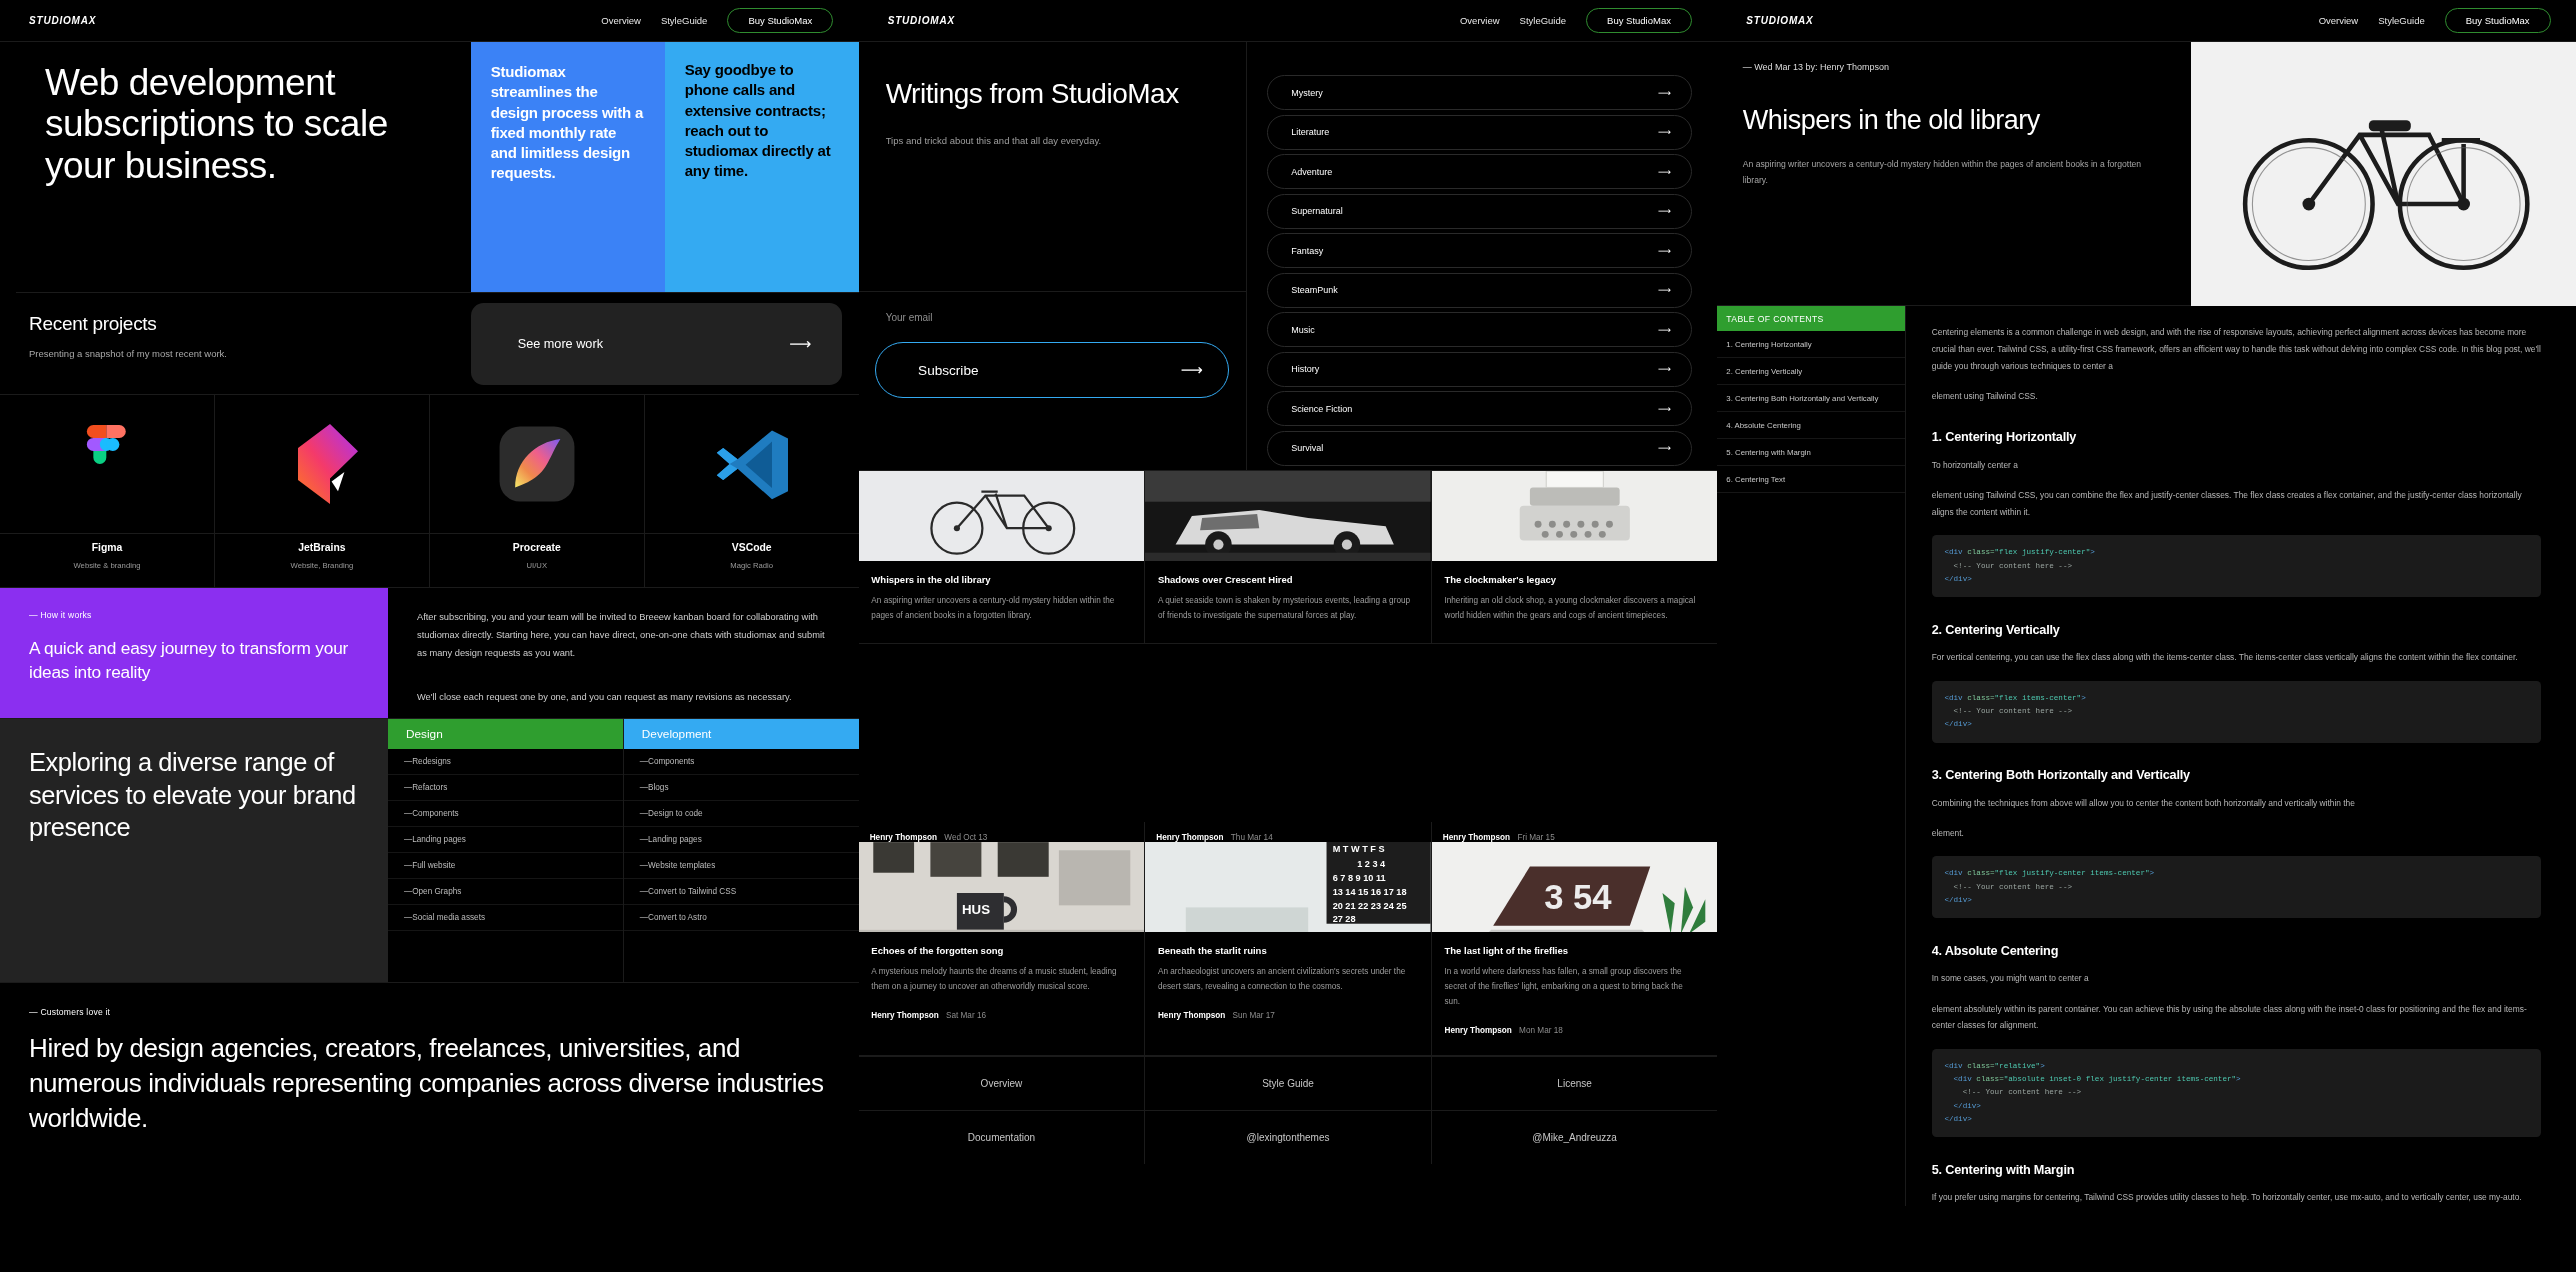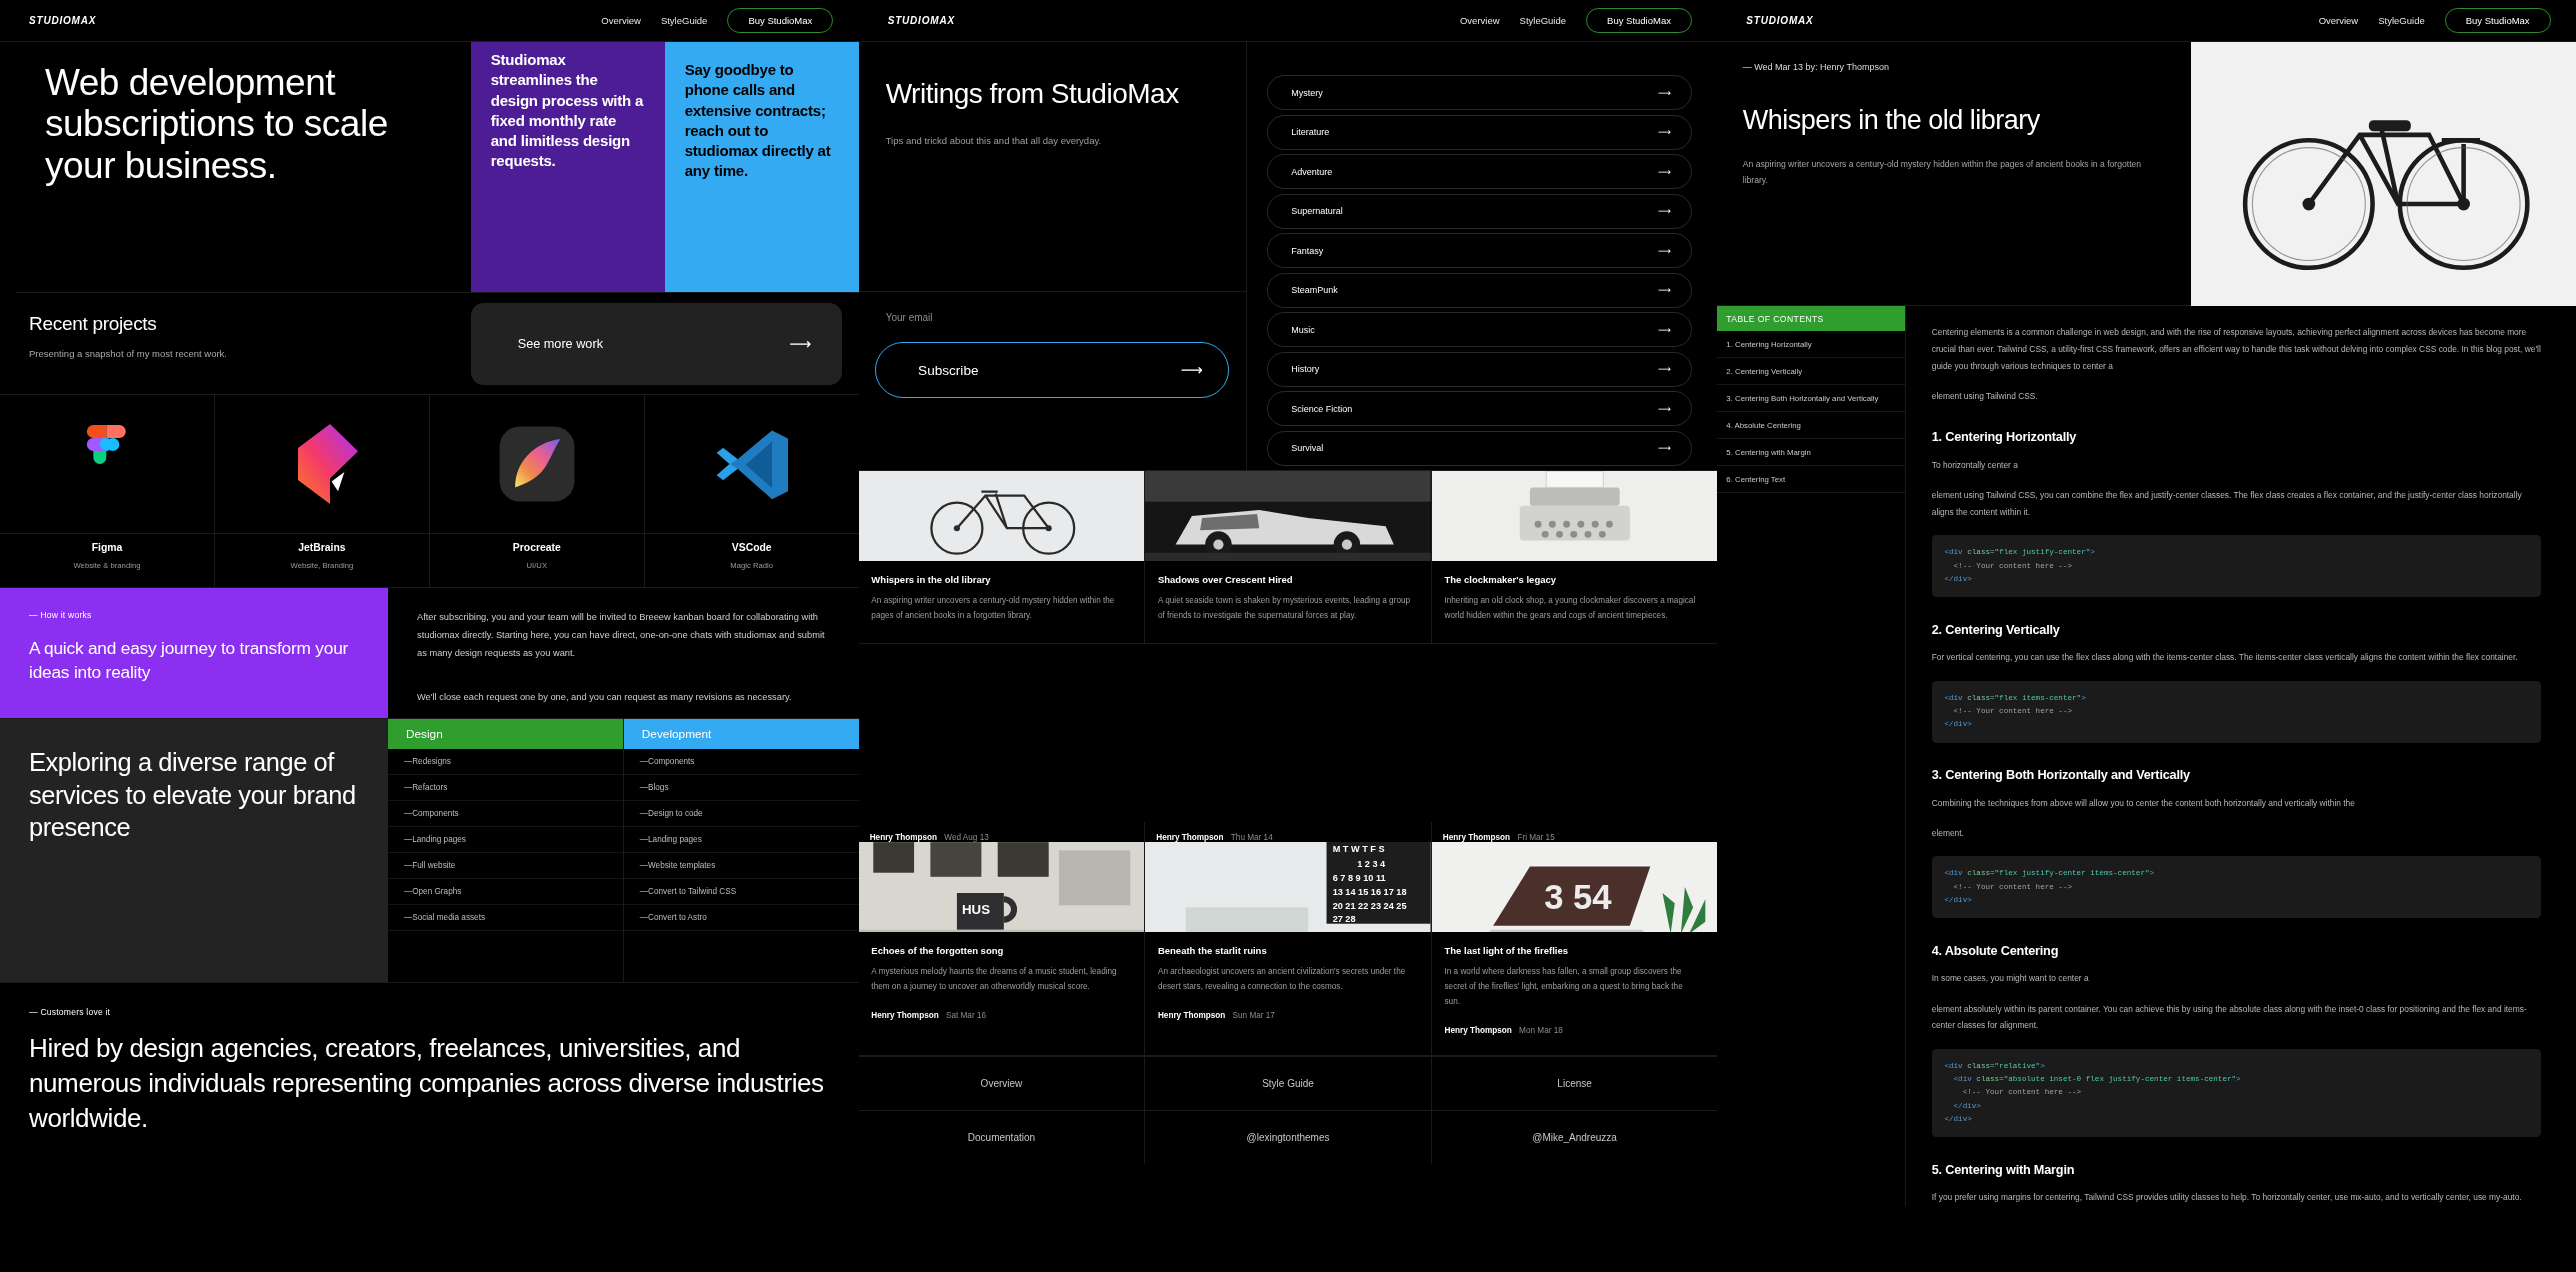--- a/index.html
+++ b/index.html
@@ -33,21 +33,21 @@
 
   
   .hero { display:flex; height: 251px; border-bottom:0.9px solid #1b1b1b;margin-left:16px; }
   .hero-left {
     flex:1; padding: 20px 25.4px 0 29px;
   }
   .hero-title {
     font-size: 37px; line-height: 1.12; font-weight: 400; letter-spacing:-0.5px;
   }
   .hero-green {
-    width:194px; background:#4c1d95; color:#fff; padding: 8px 20px;
+    width:194px; background:#3b82f6; color:#fff; padding: 20px 20px;
     font-size:15px; line-height:1.35; font-weight:700; letter-spacing:-0.2px;
   }
   .hero-blue {
     width:194px; background:#34aaf2; color:#000; padding: 18px 20px;
     font-size:15px; line-height:1.35; font-weight:700; letter-spacing:-0.2px;
   }
 
   .recent {
     display:flex; height:102px; border-bottom:0.9px solid #1b1b1b;
   }
@@ -442,21 +442,21 @@
           <div class="card-t">The clockmaker's legacy</div>
           <div class="card-d">Inheriting an old clock shop, a young clockmaker discovers a magical world hidden within the gears and cogs of ancient timepieces.</div>
         </div>
       </div>
     </div>
 
     <div class="spacer-blank"></div>
 
     <div class="byline-row">
       <div class="byline">
-        <b>Henry Thompson</b><span>Wed Aug 13</span>
+        <b>Henry Thompson</b><span>Wed Oct 13</span>
       </div>
       <div class="byline">
         <b>Henry Thompson</b><span>Thu Mar 14</span>
       </div>
       <div class="byline">
         <b>Henry Thompson</b><span>Fri Mar 15</span>
       </div>
     </div>
 
     <div class="cards3">

